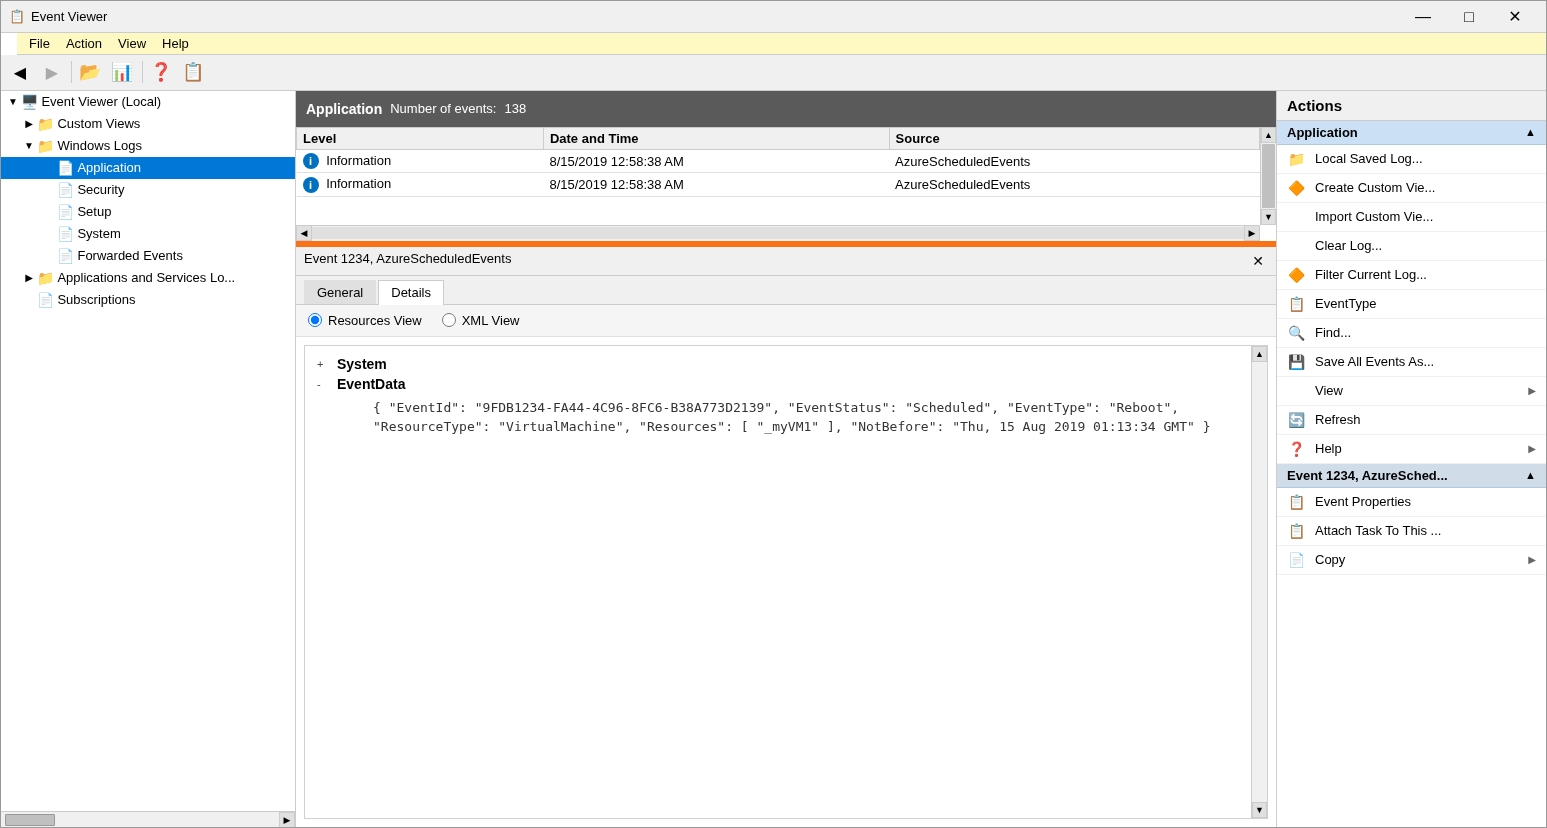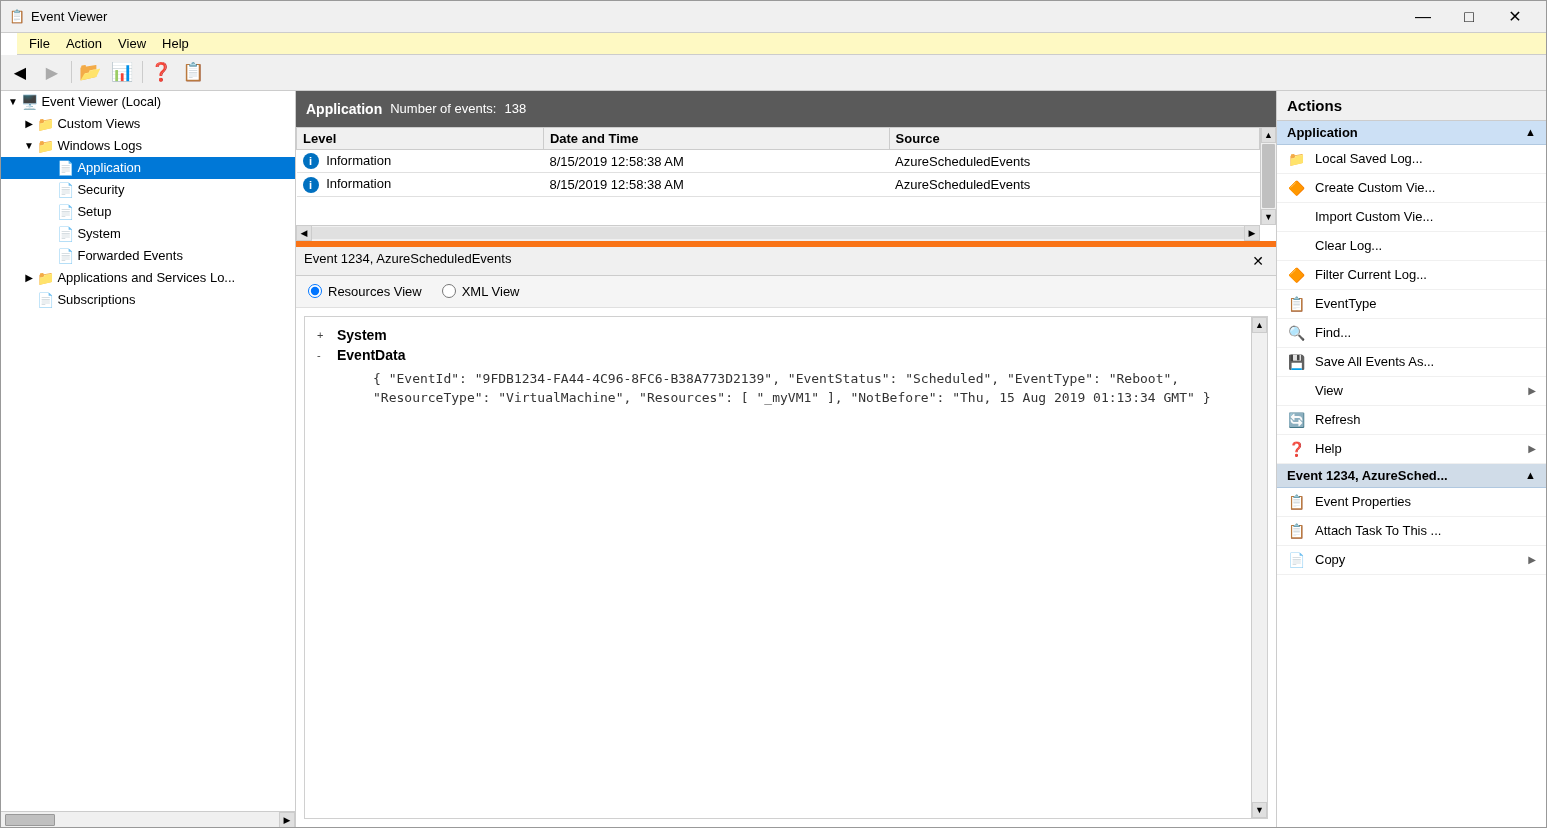--- a/index.html
+++ b/index.html
@@ -321,20 +321,24 @@
           <div style="flex:1; height:12px; background:#e0e0e0;"></div>
           <div style="width:16px; height:16px; background:#e0e0e0; border:1px solid #ccc; display:flex; align-items:center; justify-content:center; font-size:9px;">▶</div>
         </div>
       </div>
 
       <div class="detail-panel">
         <div class="detail-header">
           <span class="detail-title">Event 1234, AzureScheduledEvents</span>
           <span class="detail-close">✕</span>
         </div>
+        <div class="tabs-bar">
+          <div class="tab">General</div>
+          <div class="tab active">Details</div>
+        </div>
         <div class="radio-group">
           <label class="radio-label">
             <input type="radio" class="radio-input" name="view-mode" checked="" style="">
             <span>Resources View</span>
           </label>
           <label class="radio-label">
             <input type="radio" class="radio-input" name="view-mode" style="">
             <span>XML View</span>
           </label>
         </div>

